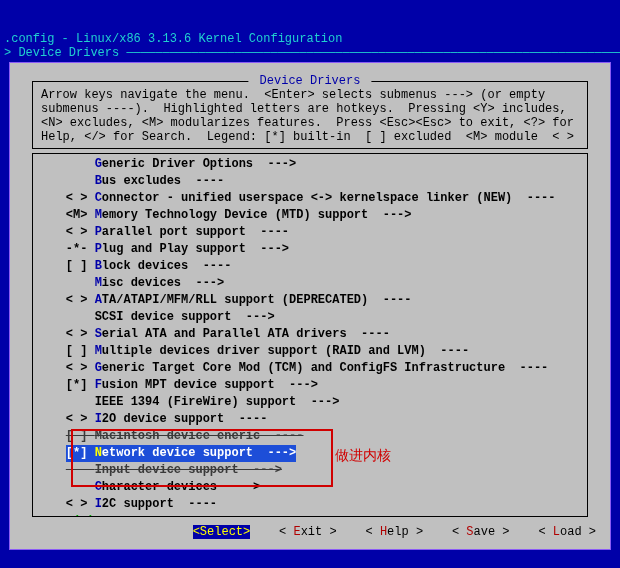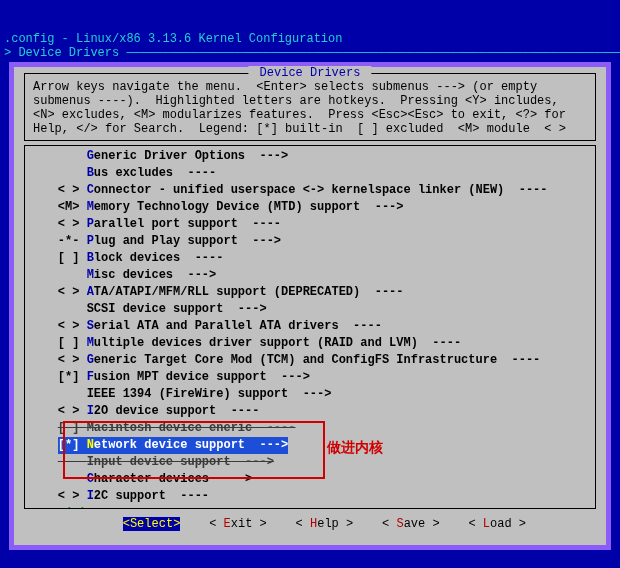--- a/index.html
+++ b/index.html
@@ -19,23 +19,23 @@
   .title-line {
     color: #20d0d0;
     white-space: pre;
   }
   .breadcrumb-line {
     color: #20d0d0;
     white-space: pre;
   }
   .panel {
     background: #c0c0c0;
-    border: 5px solid #8b5cf6;
+    border: 1px solid #8b5cf6;
     margin: 2px 5px 0 5px;
-    padding: 2px;
+    padding: 14px;
     height: 488px;
     position: relative;
     box-sizing: border-box;
   }
   .innerbox {
     border: 1px solid #000;
     margin: 4px 8px 2px 8px;
     padding: 0 6px 2px 6px;
     position: relative;
   }
@@ -96,28 +96,27 @@
     pointer-events: none;
   }
   .red-annotation {
     position: absolute;
     color: #d00000;
     font-family: sans-serif;
     font-size: 14px;
     left: 302px;
     top: 293px;
     pointer-events: none;
-    font-weight: bold;
   }
   .scroll-ind {
     color: #00a800;
     white-space: pre;
   }
   .button-row {
-    text-align: center;
+    text-align: right;
     margin-top: 8px;
     white-space: pre;
     color: #000;
   }
   .btn {
     display: inline;
   }
   .btn.active {
     background: #0000a8;
     color: #ffff00;

